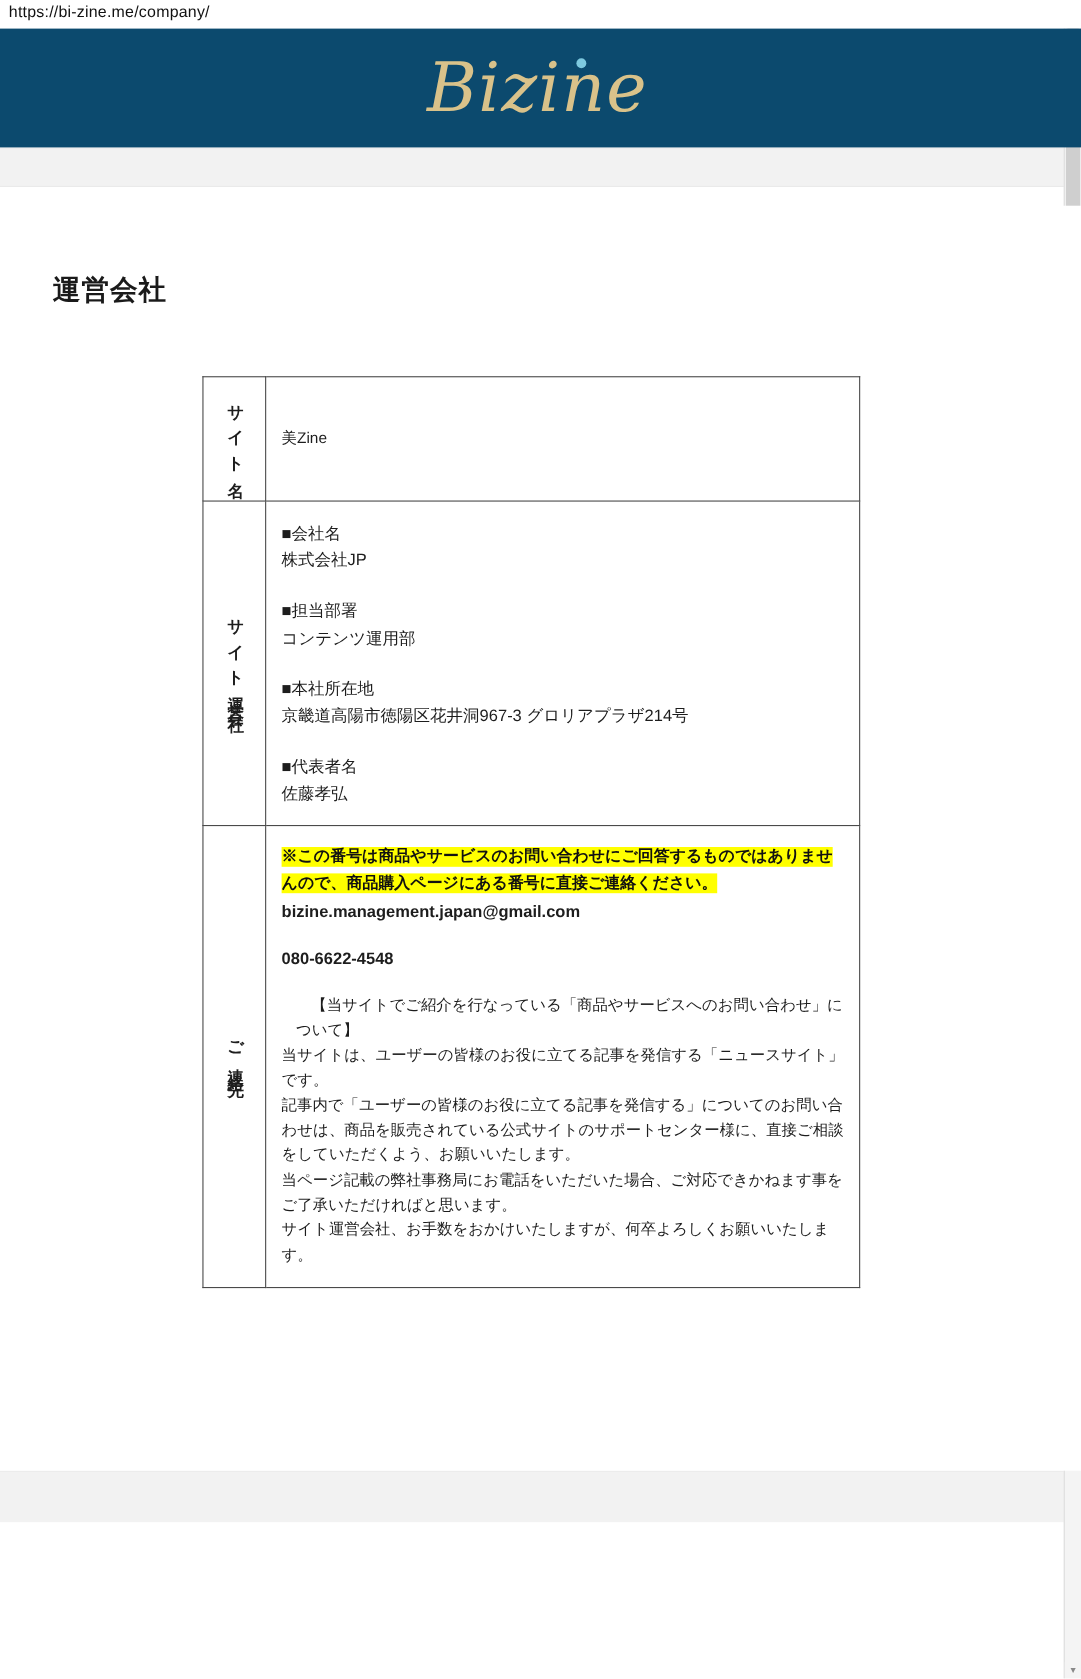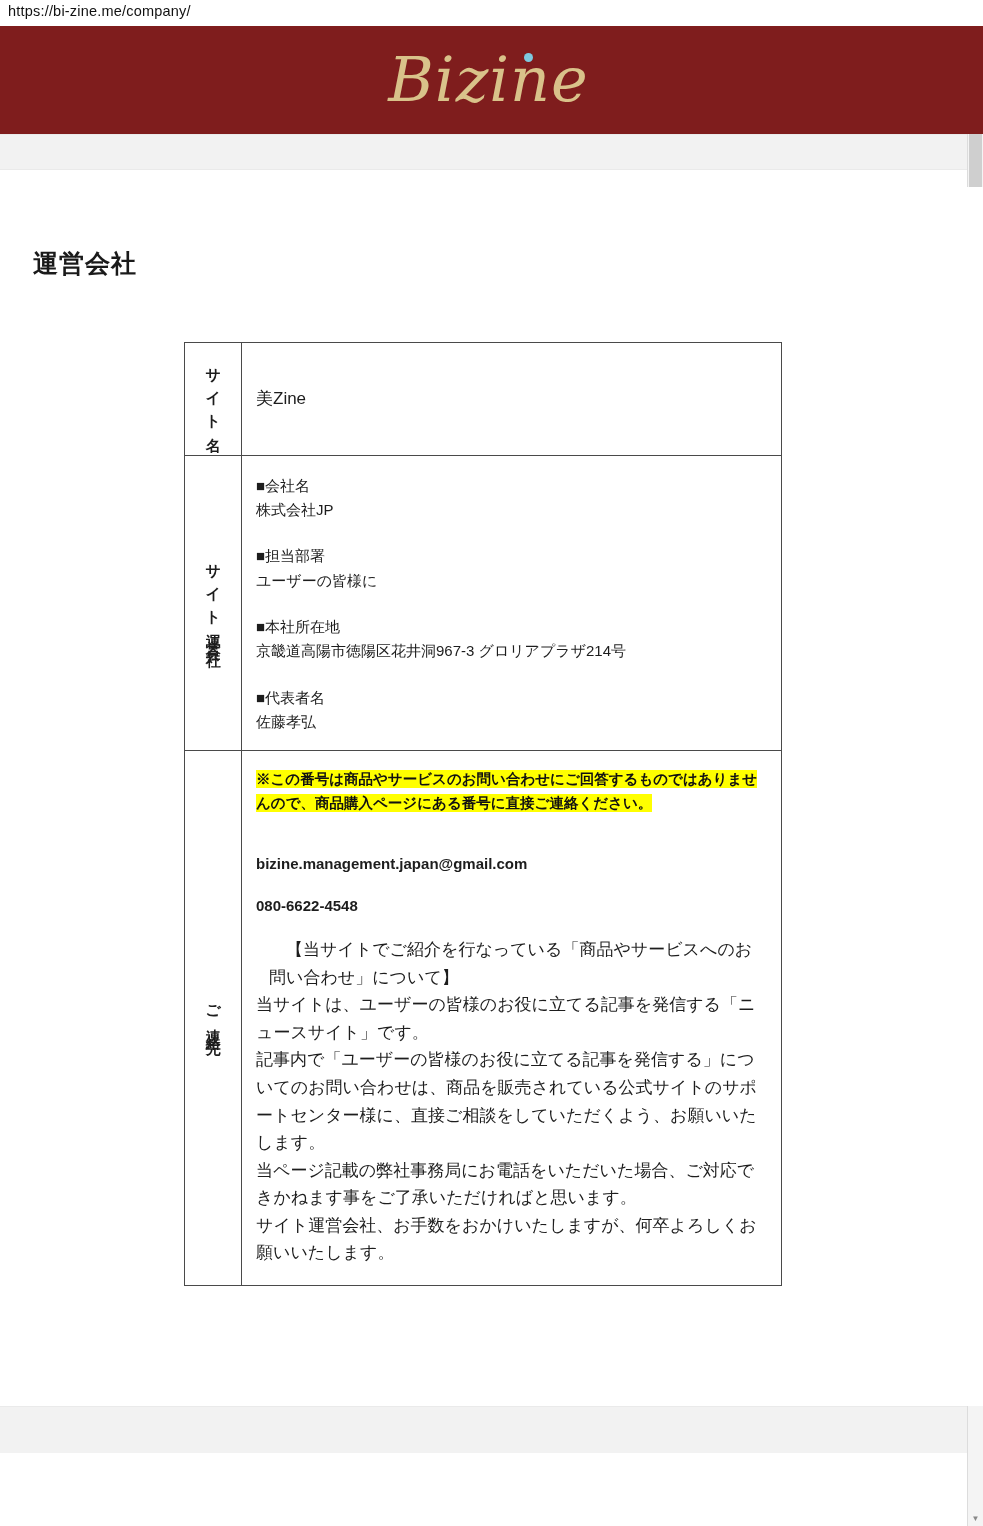--- a/index.html
+++ b/index.html
@@ -68,21 +68,21 @@
     line-height: 15px;
     text-align: center;
     color: #888;
   }
   .scroll-arrow.up { top: 0; }
   .scroll-arrow.down { bottom: 0; }
 
   
   .site-header {
     height: 108px;
-    background: #7f1d1d;
+    background: #0c4a6e;
     display: flex;
     align-items: center;
     justify-content: center;
     position: relative;
   }
   .logo {
     font-family: "DejaVu Serif", serif;
     font-style: italic;
     font-size: 62px;
     color: #d9c28a;
@@ -114,21 +114,21 @@
   .content {
     background: #ffffff;
     padding: 0 0 0 0;
     min-height: 1150px;
     position: relative;
   }
   .page-title {
     font-size: 25px;
     font-weight: bold;
     color: #1a1a1a;
-    padding: 60px 0 0 33px;
+    padding: 60px 0 0 48px;
     letter-spacing: 1px;
   }
 
   
   table.company-table {
     border-collapse: collapse;
     margin: 62px 0 0 184px;
     width: 598px;
     table-layout: fixed;
   }
@@ -181,30 +181,30 @@
     background: #ffff00;
     font-weight: bold;
     font-size: 14.5px;
     line-height: 1.55;
     color: #111;
     display: inline;
     box-decoration-break: clone;
     -webkit-box-decoration-break: clone;
     padding: 1px 0;
   }
-  .notice-wrap { margin: 2px 0 36px 0; }
+  .notice-wrap { margin: 2px 0 2px 0; }
 
   .contact-line {
     margin: 0 0 18px 0;
     font-size: 15px;
     font-weight: bold;
   }
   .para {
     margin: 0;
-    font-size: 17px;
+    font-size: 14px;
     line-height: 1.62;
   }
   .para.indent { text-indent: 1em; margin-left: 13px; }
 
   
   .footer-band {
     height: 46px;
     background: #f2f2f2;
     border-top: 1px solid #eaeaea;
   }
@@ -254,21 +254,21 @@
 
         <tr class="row-operator">
           <td class="th-cell">
             <span class="vlabel">サイト運営会社</span>
           </td>
           <td class="body-cell">
             <p class="blk-label">■会社名</p>
             <p class="blk-val">株式会社JP</p>
 
             <p class="blk-label">■担当部署</p>
-            <p class="blk-val">ユーザーの皆様に</p>
+            <p class="blk-val">コンテンツ運用部</p>
 
             <p class="blk-label">■本社所在地</p>
             <p class="blk-val">京畿道高陽市徳陽区花井洞967-3 グロリアプラザ214号</p>
 
             <p class="blk-label">■代表者名</p>
             <p class="blk-val last">佐藤孝弘</p>
           </td>
         </tr>
 
         <tr class="row-contact">

